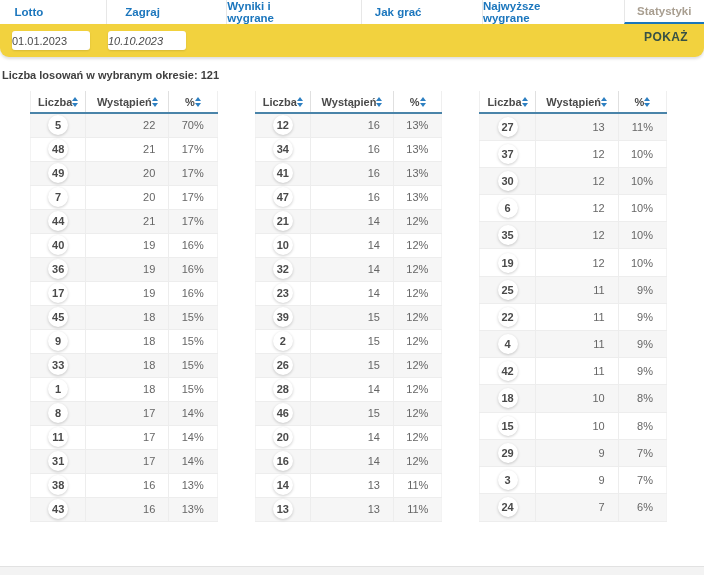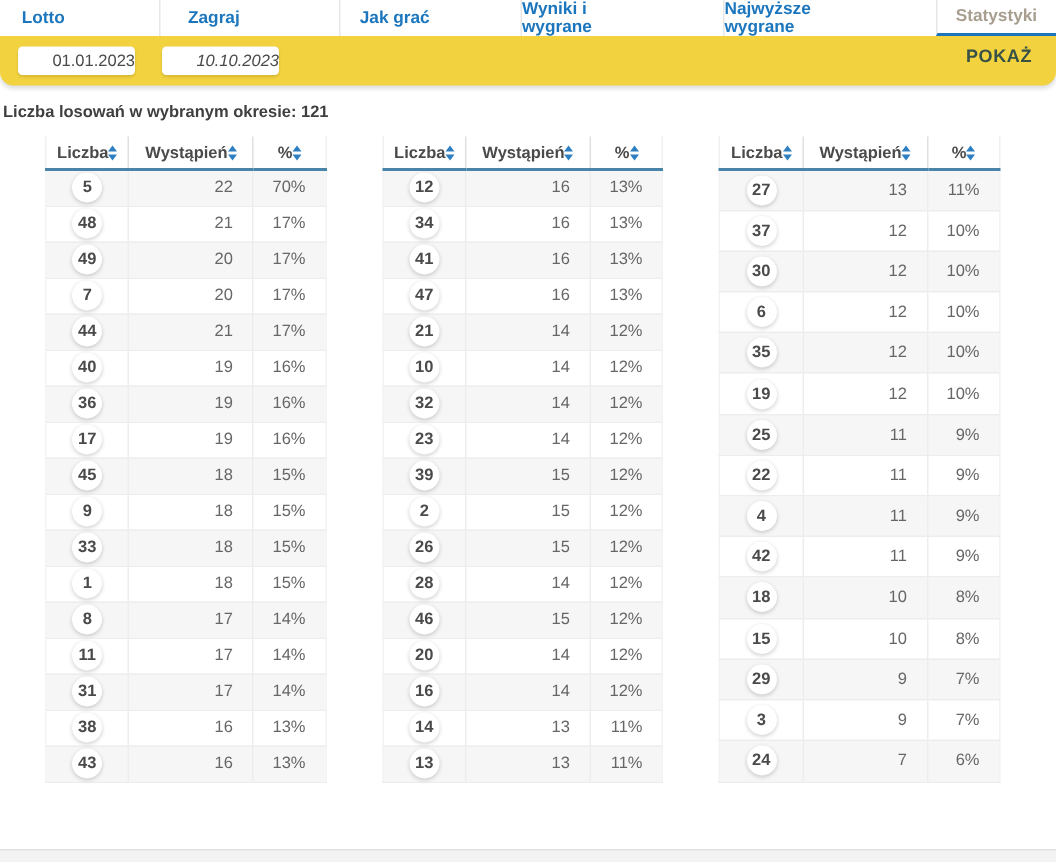--- a/index.html
+++ b/index.html
@@ -14,21 +14,21 @@
   .nav-item + .nav-item { border-left:1px solid #e7e7e7;margin-left:48px; }
   .nav-item.active { color:#a89e90; border-bottom:2px solid #1b76bd; }
   .w0{width:88px}.w1{width:110px}.w2{width:132px}.w3{width:110px}.w4{width:142px}.w5{width:122px}
 
   
   .filter-bar { position:relative; height:33px; background:#f2d23e;
                 border-radius:0 0 9px 9px; box-shadow:0 2px 3px rgba(0,0,0,.13);
                 display:flex; align-items:center; }
   .date-pill { width:78px; height:19px; border:none; border-radius:3px; background:#fff;
                font-family:"Liberation Sans", sans-serif; font-size:11px; color:#4a4a4a;
-               text-align:right; box-shadow:0 1px 2px rgba(0,0,0,.12); }
+               text-align:left; box-shadow:0 1px 2px rgba(0,0,0,.12); }
   .date-pill:first-of-type { margin-left:12px; }
   .date-pill + .date-pill { margin-left:18px;font-style:italic; }
   .show-btn { position:absolute; right:16px; top:6px; background:transparent; border:none;
               font-family:"Liberation Sans", sans-serif; font-size:12px; font-weight:bold;
               color:#375146; letter-spacing:.4px; cursor:pointer; }
 
   
   .desc { margin:21px 10px 0 10px; font-size:11px; line-height:1.45; color:#4a4a4a; }
   .draws-count { margin:12px 10px 0 2px; font-size:11px; font-weight:bold; color:#3f3f3f; }
 
@@ -62,22 +62,22 @@
                   background:#f3f3f3; border-top:1px solid #e2e2e2; }
 </style>
 </head>
 <body>
 
 <div class="page">
 
   <div class="nav">
     <div class="nav-item w0">Lotto</div>
     <div class="nav-item w1">Zagraj</div>
+    <div class="nav-item w2">Wyniki i wygrane</div>
     <div class="nav-item w3">Jak grać</div>
-    <div class="nav-item w2">Wyniki i wygrane</div>
     <div class="nav-item w4">Najwyższe wygrane</div>
     <div class="nav-item w5 active">Statystyki</div>
   </div>
 
   <div class="filter-bar">
     <input class="date-pill" type="text" value="01.01.2023" style="">
     <input class="date-pill" type="text" value="10.10.2023" style="">
     <button class="show-btn">POKAŻ</button>
   </div>
 

